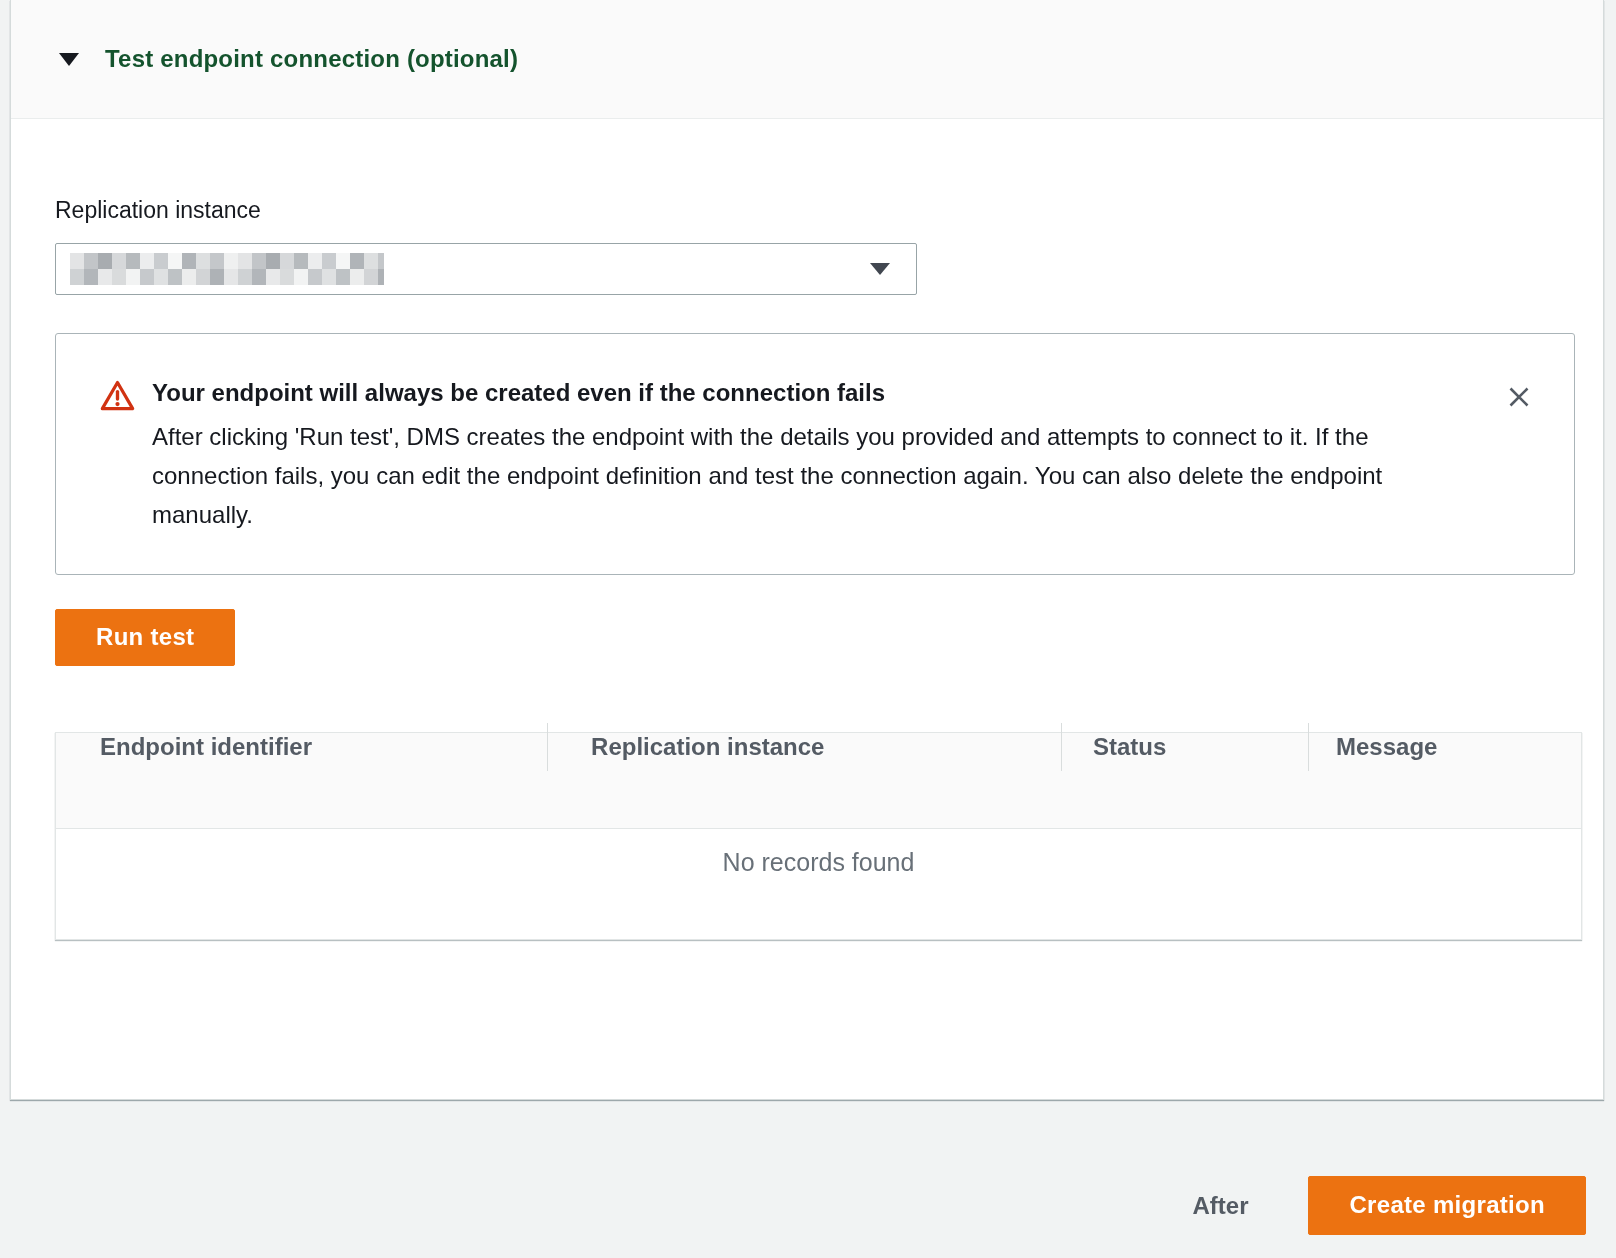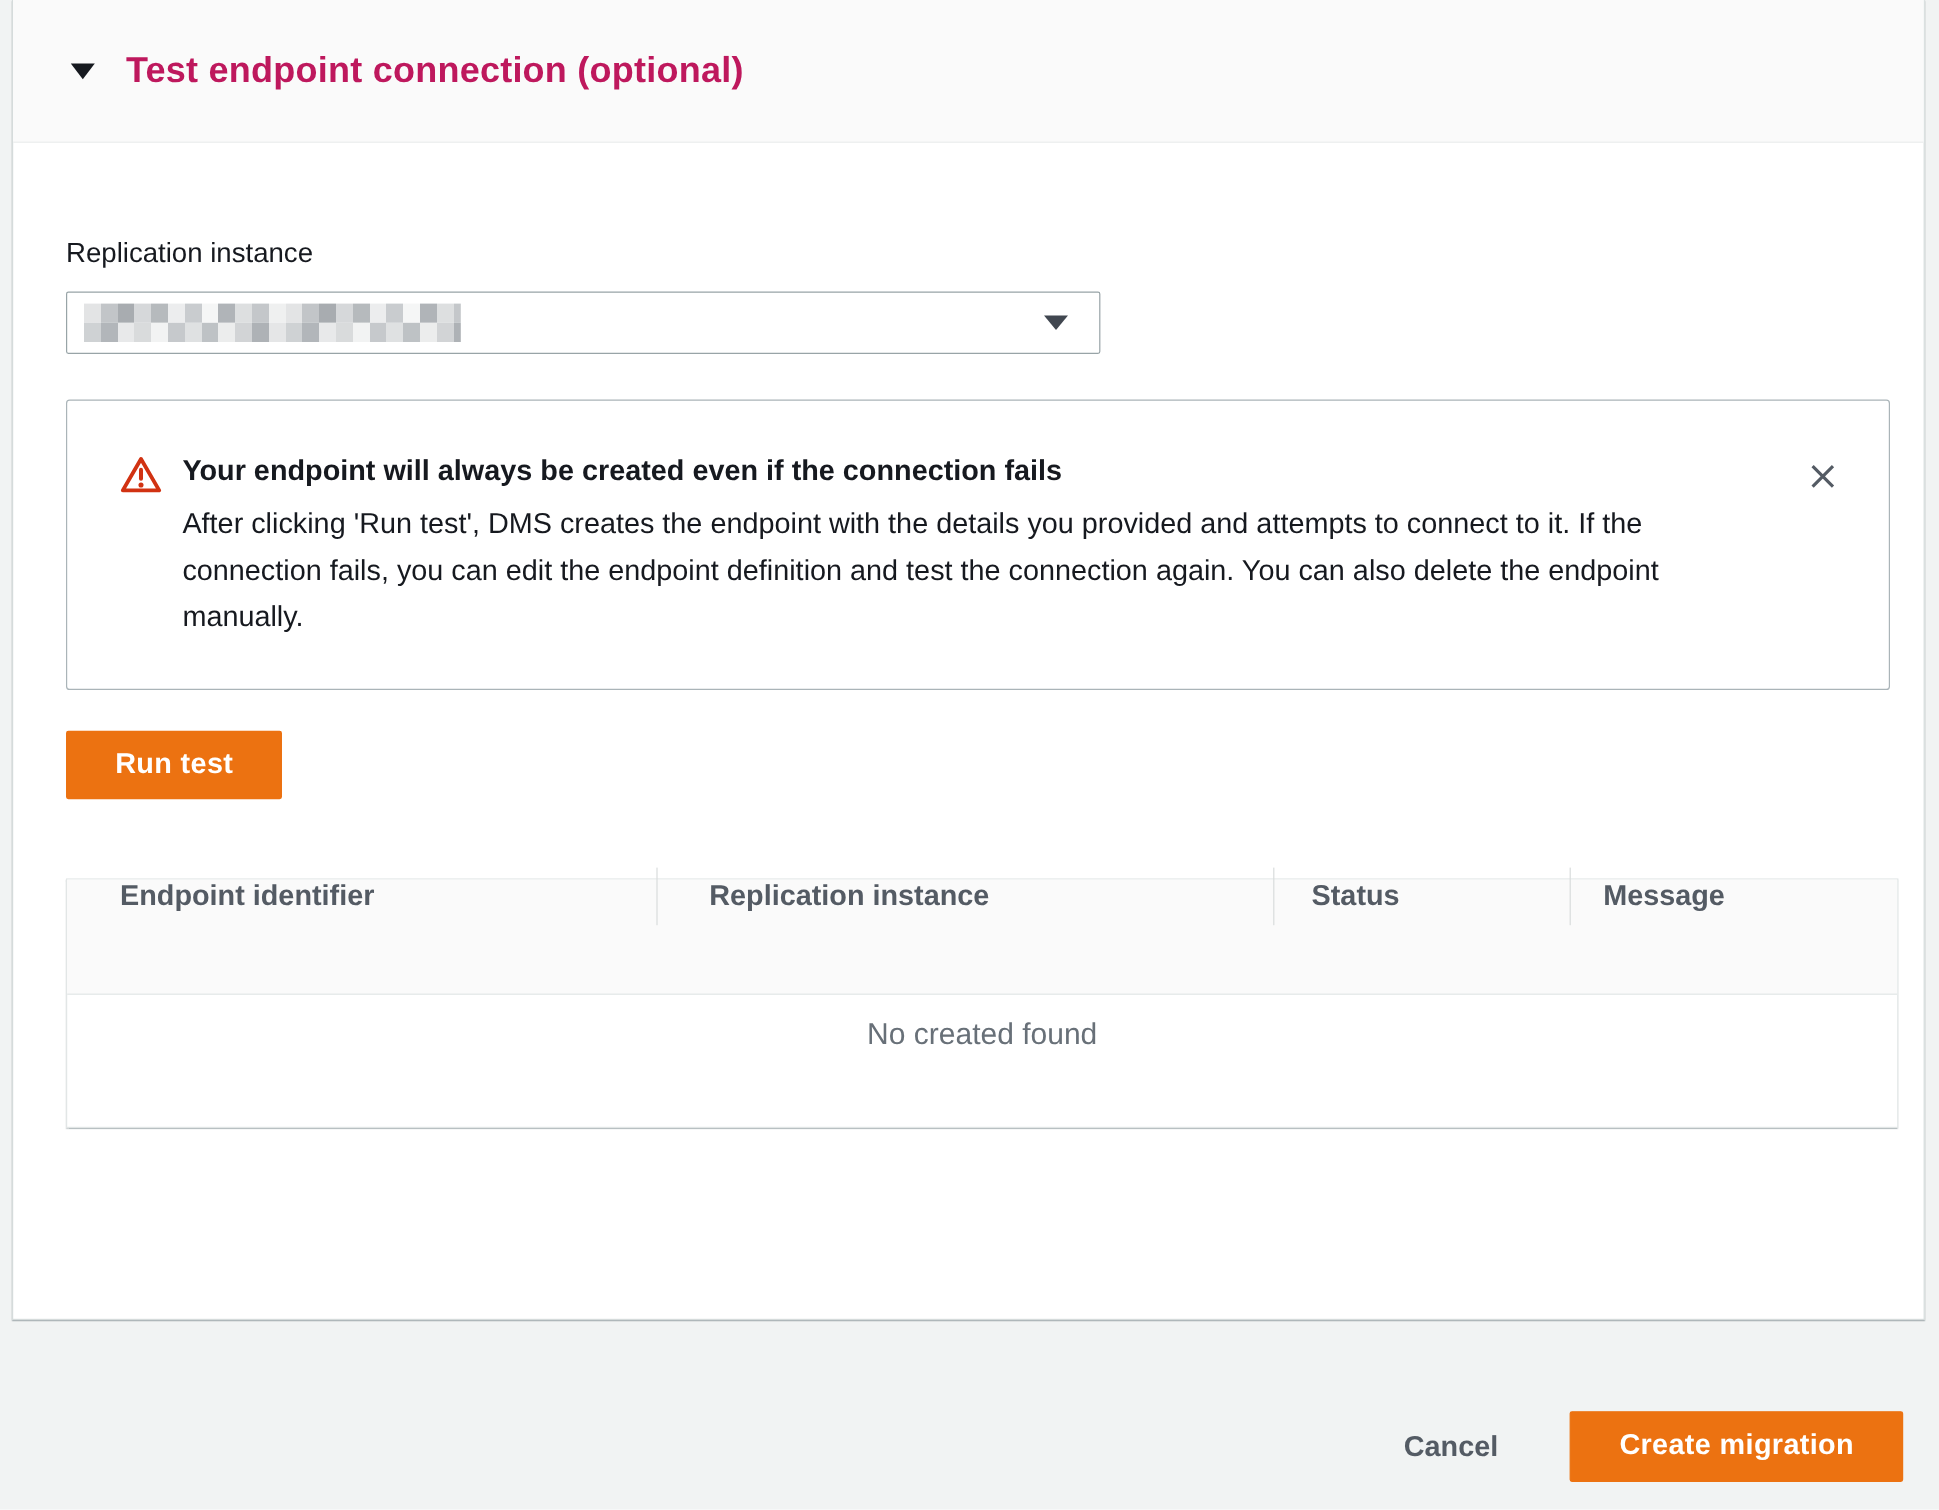--- a/index.html
+++ b/index.html
@@ -19,21 +19,21 @@
   }
   .panel-header{
     height:118px;background:#fafafa;border-bottom:1px solid #eaeded;
     display:flex;align-items:center;padding-left:48px;
   }
   .caret{
     width:0;height:0;flex:0 0 auto;
     border-left:10px solid transparent;border-right:10px solid transparent;
     border-top:13px solid #16191f;cursor:pointer;
   }
-  .panel-title{font-size:30px;font-weight:700;color:#be185d;margin-left:26px;letter-spacing:.2px}
+  .panel-title{font-size:24px;font-weight:700;color:#14532d;margin-left:26px;letter-spacing:.2px}
 
   .panel-body{padding:34px 44px 0 44px}
 
   
   .field-label{font-size:23px;color:#16191f;line-height:1.2}
   .field-desc{font-size:22px;color:#687078;margin-top:9px}
   .field-vpc{margin-top:8px}
   .field-ri{margin-top:44px}
 
   .select{
@@ -180,23 +180,23 @@
     <button class="btn-orange run-test">Run test</button>
 
     <div class="results-table">
       <div class="thead">
         <div class="th th-1">Endpoint identifier</div>
         <div class="th th-2">Replication instance</div>
         <div class="th th-3">Status</div>
         <div class="th th-4">Message</div>
       </div>
       <div class="tbody">
-        <span class="empty-msg">No created found</span>
+        <span class="empty-msg">No records found</span>
       </div>
     </div>
 
   </div>
 </div>
 
 <div class="footer-actions">
-  <button class="btn-link">Cancel</button>
+  <button class="btn-link">After</button>
   <button class="btn-orange create-btn">Create migration</button>
 </div>
 
 </body></html>

